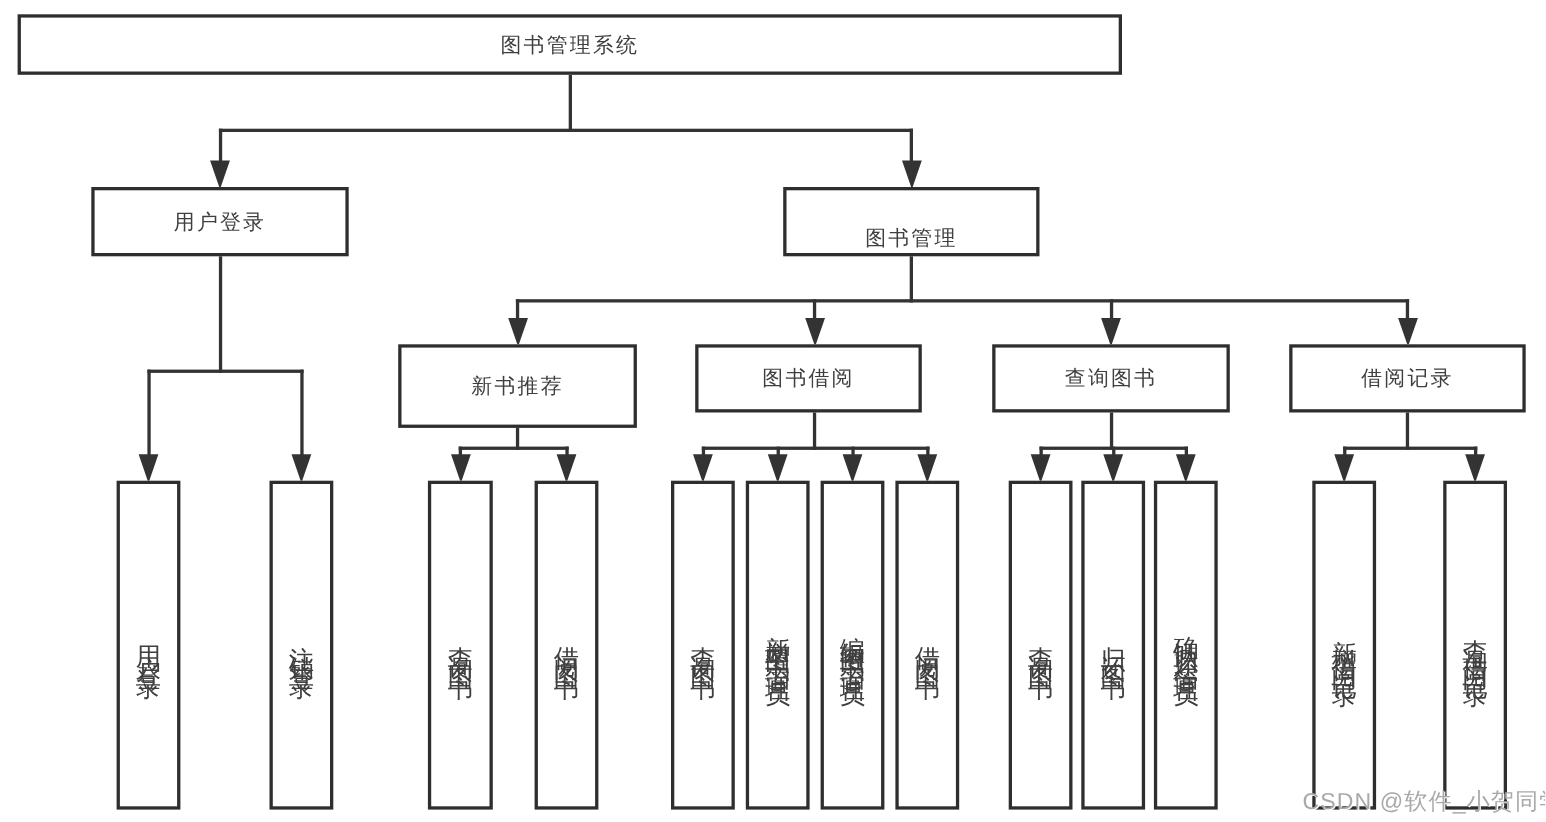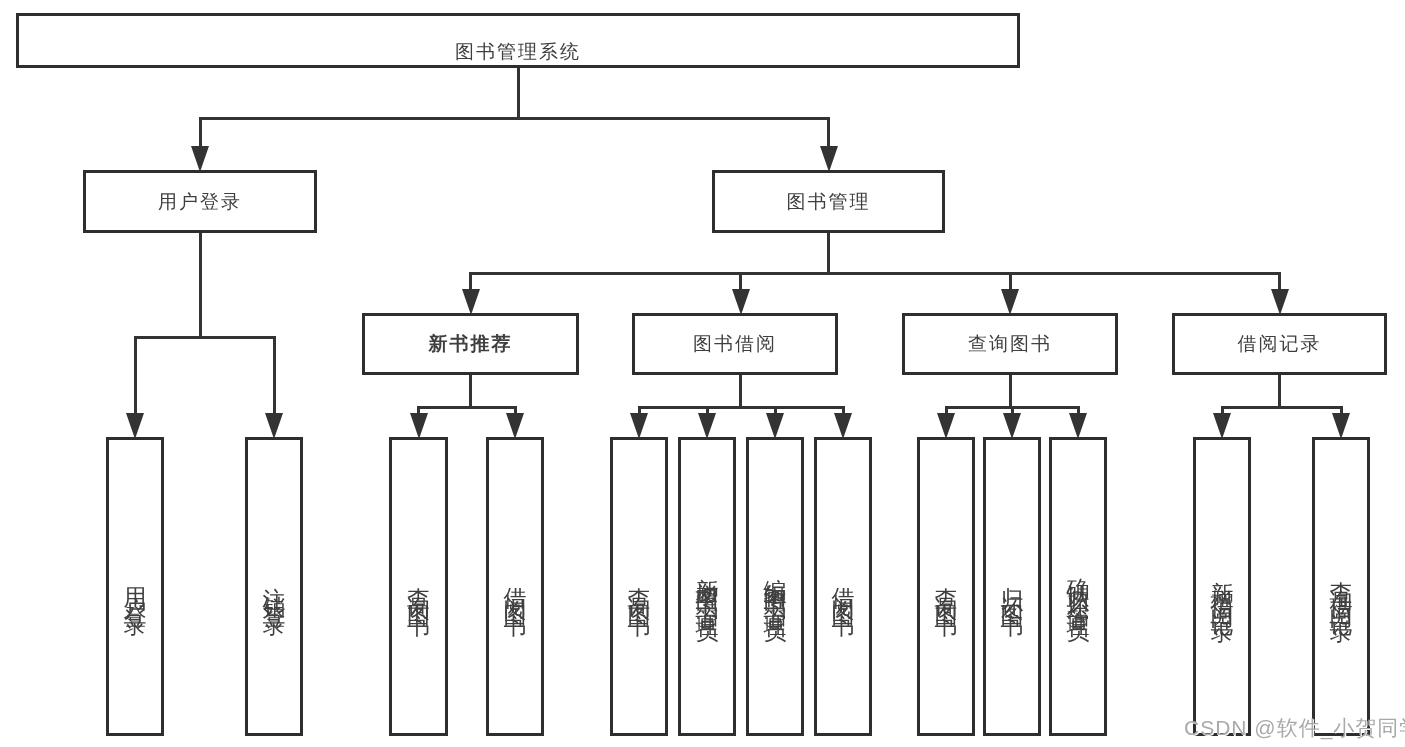--- a/index.html
+++ b/index.html
@@ -28,30 +28,30 @@
     position:absolute;left:1184px;top:714px;z-index:9;
     color:#a9a9a9;font-size:21px;letter-spacing:1px;white-space:nowrap;
     text-shadow:1px 1px 0 #ffffff;
   }
 </style>
 </head>
 <body>
 
 <div id="canvas">
   <span class="watermark">CSDN @软件_小贺同学</span>
-<div class="node h" style="left: 16px; top: 13px; width: 1004px; height: 55px; align-items: flex-end;">
+<div class="node h" style="left: 16px; top: 13px; width: 1004px; height: 55px;">
       <span class="lbl">图书管理系统</span>
     </div>
     <div class="node h" style="left: 83px; top: 170px; width: 234px; height: 63px;">
       <span class="lbl">用户登录</span>
     </div>
-    <div class="node h" style="left: 712px; top: 170px; width: 233px; height: 63px;">
+    <div class="node h" style="left: 712px; top: 170px; width: 233px; height: 63px; align-items: flex-end;">
       <span class="lbl">图书管理</span>
     </div>
-    <div class="node h" style="left: 362px; top: 313px; width: 217px; height: 62px; font-weight: bold;">
+    <div class="node h" style="left: 362px; top: 313px; width: 217px; height: 76px;">
       <span class="lbl">新书推荐</span>
     </div>
     <div class="node h" style="left: 632px; top: 313px; width: 206px; height: 62px;">
       <span class="lbl">图书借阅</span>
     </div>
     <div class="node h" style="left: 902px; top: 313px; width: 216px; height: 62px;">
       <span class="lbl">查询图书</span>
     </div>
     <div class="node h" style="left: 1172px; top: 313px; width: 215px; height: 62px;">
       <span class="lbl">借阅记录</span>

